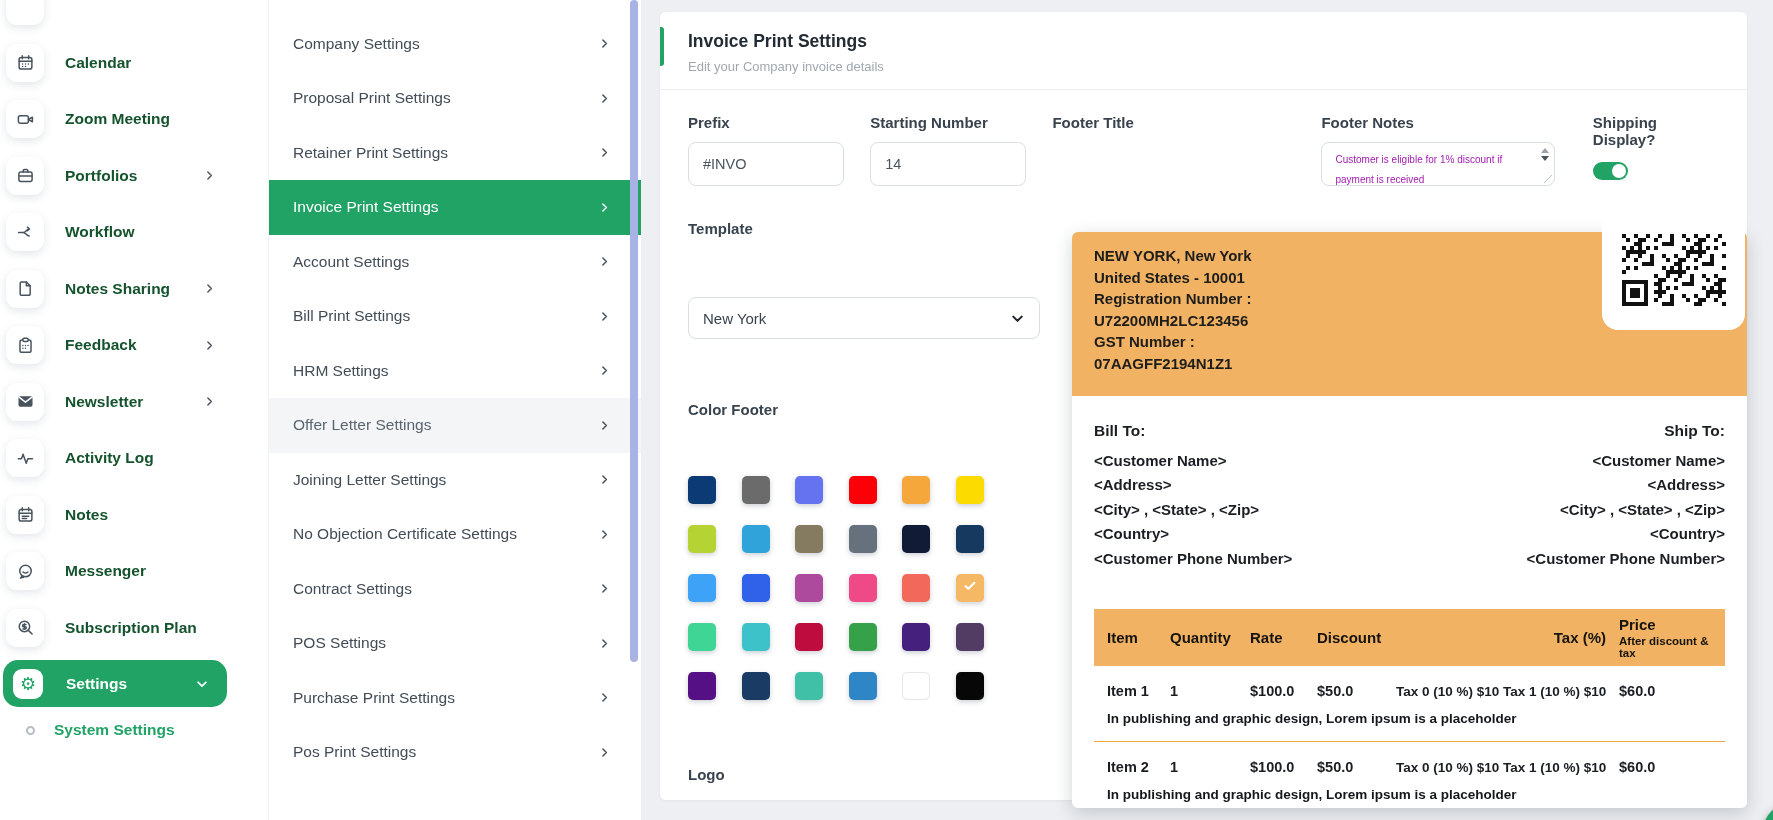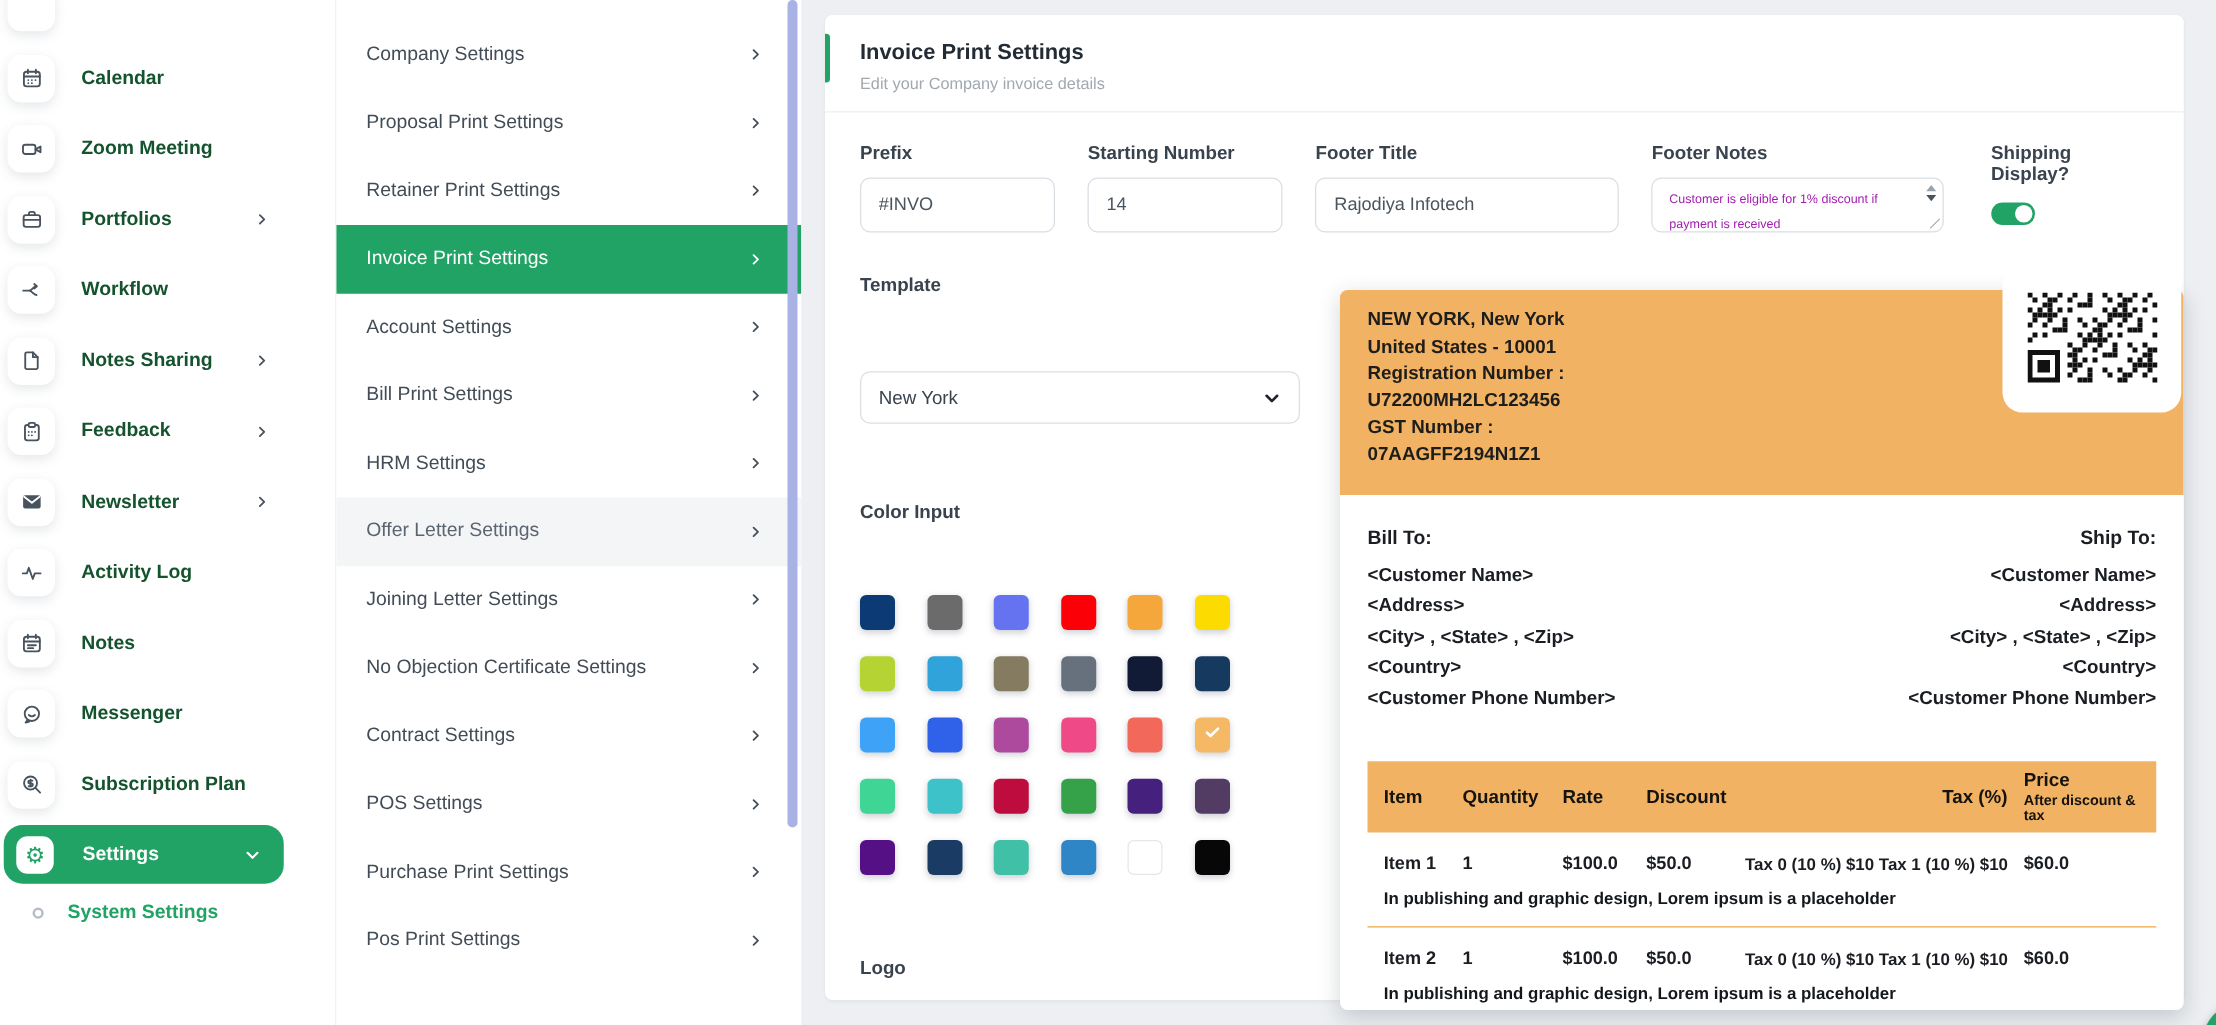--- a/index.html
+++ b/index.html
@@ -383,21 +383,20 @@
         <div class="field w-prefix">
           <label class="f-label">Prefix</label>
           <input class="f-input" value="#INVO" style="">
         </div>
         <div class="field w-start">
           <label class="f-label">Starting Number</label>
           <input class="f-input" value="14" style="">
         </div>
         <div class="field w-ftitle">
           <label class="f-label">Footer Title</label>
-          <input class="f-input" value="Rajodiya Infotech" style="">
         </div>
         <div class="field w-fnotes">
           <label class="f-label">Footer Notes</label>
           <div class="notes-wrap">
             <div class="notes-text">Customer is eligible for 1% discount if payment is received</div>
             <div class="ta-bar">
               <span class="tri tri-up"></span>
               <span class="tri tri-dn"></span>
             </div>
             <div class="ta-resize"></div>
@@ -414,21 +413,21 @@
       <div class="left-col">
         <label class="f-label">Template</label>
         <div class="select-box">
           <span>New York</span>
           <span class="sel-chev">
               <svg viewBox="0 0 16 16">
                 <path d="M3.5 6l4.5 4.5L12.5 6"></path>
               </svg>
             </span>
         </div>
-        <label class="f-label colors-label">Color Input</label>
+        <label class="f-label colors-label">Color Footer</label>
         <div class="color-grid" id="color-grid">
             <div class="swatch" style="background: rgb(11, 58, 117);"></div>
             <div class="swatch" style="background: rgb(107, 107, 107);"></div>
             <div class="swatch" style="background: rgb(102, 115, 240);"></div>
             <div class="swatch" style="background: rgb(251, 0, 7);"></div>
             <div class="swatch" style="background: rgb(245, 167, 59);"></div>
             <div class="swatch" style="background: rgb(252, 220, 0);"></div>
             <div class="swatch" style="background: rgb(181, 211, 51);"></div>
             <div class="swatch" style="background: rgb(48, 163, 218);"></div>
             <div class="swatch" style="background: rgb(133, 123, 97);"></div>

